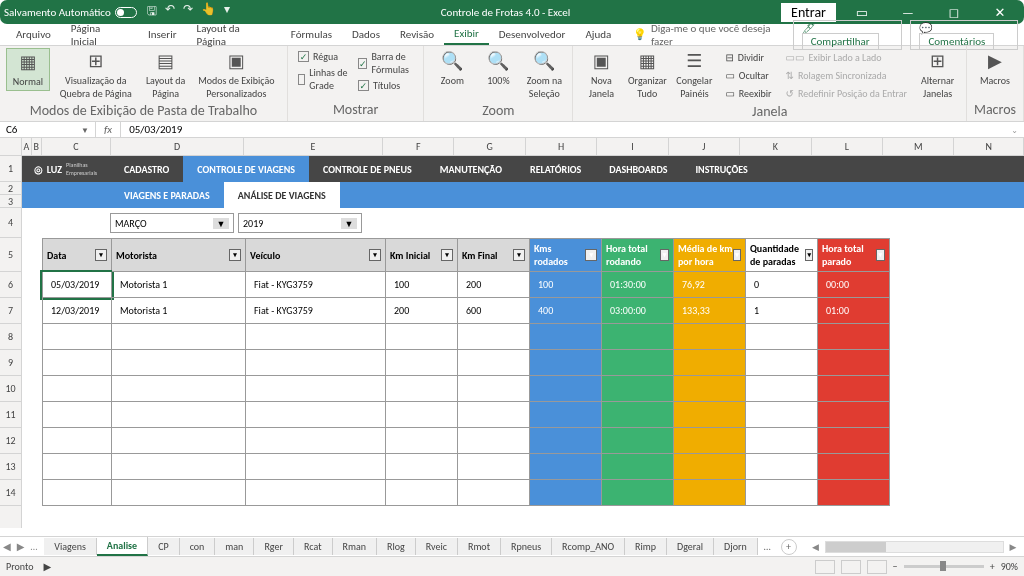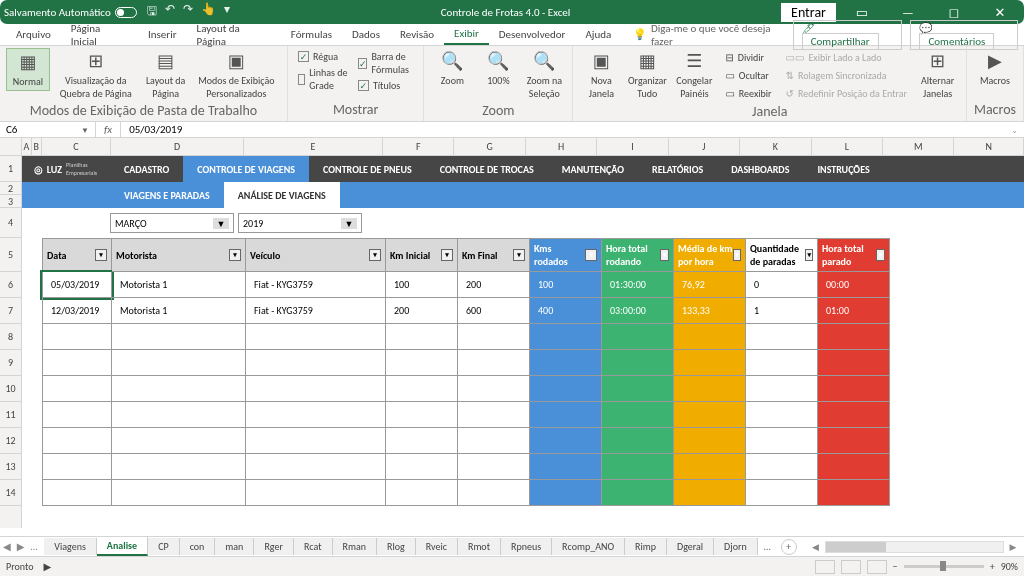--- a/index.html
+++ b/index.html
@@ -302,21 +302,20 @@
     <div class="r">13</div>
     <div class="r">14</div>
   </div>
   <div class="content">
 
     <div class="navbar">
       <div class="logo">◎ <span>LUZ</span><span style="font-size:6px;font-weight:normal;opacity:.7">Planilhas Empresariais</span></div>
       <div class="navitem">CADASTRO</div>
       <div class="navitem active">CONTROLE DE VIAGENS</div>
       <div class="navitem">CONTROLE DE PNEUS</div>
-      <div class="navitem">CONTROLE DE TROCAS</div>
       <div class="navitem">MANUTENÇÃO</div>
       <div class="navitem">RELATÓRIOS</div>
       <div class="navitem">DASHBOARDS</div>
       <div class="navitem">INSTRUÇÕES</div>
     </div>
 
     <div class="subnav">
       <div class="spacer"></div>
       <div class="sitem">VIAGENS E PARADAS</div>
       <div class="sitem active">ANÁLISE DE VIAGENS</div>

